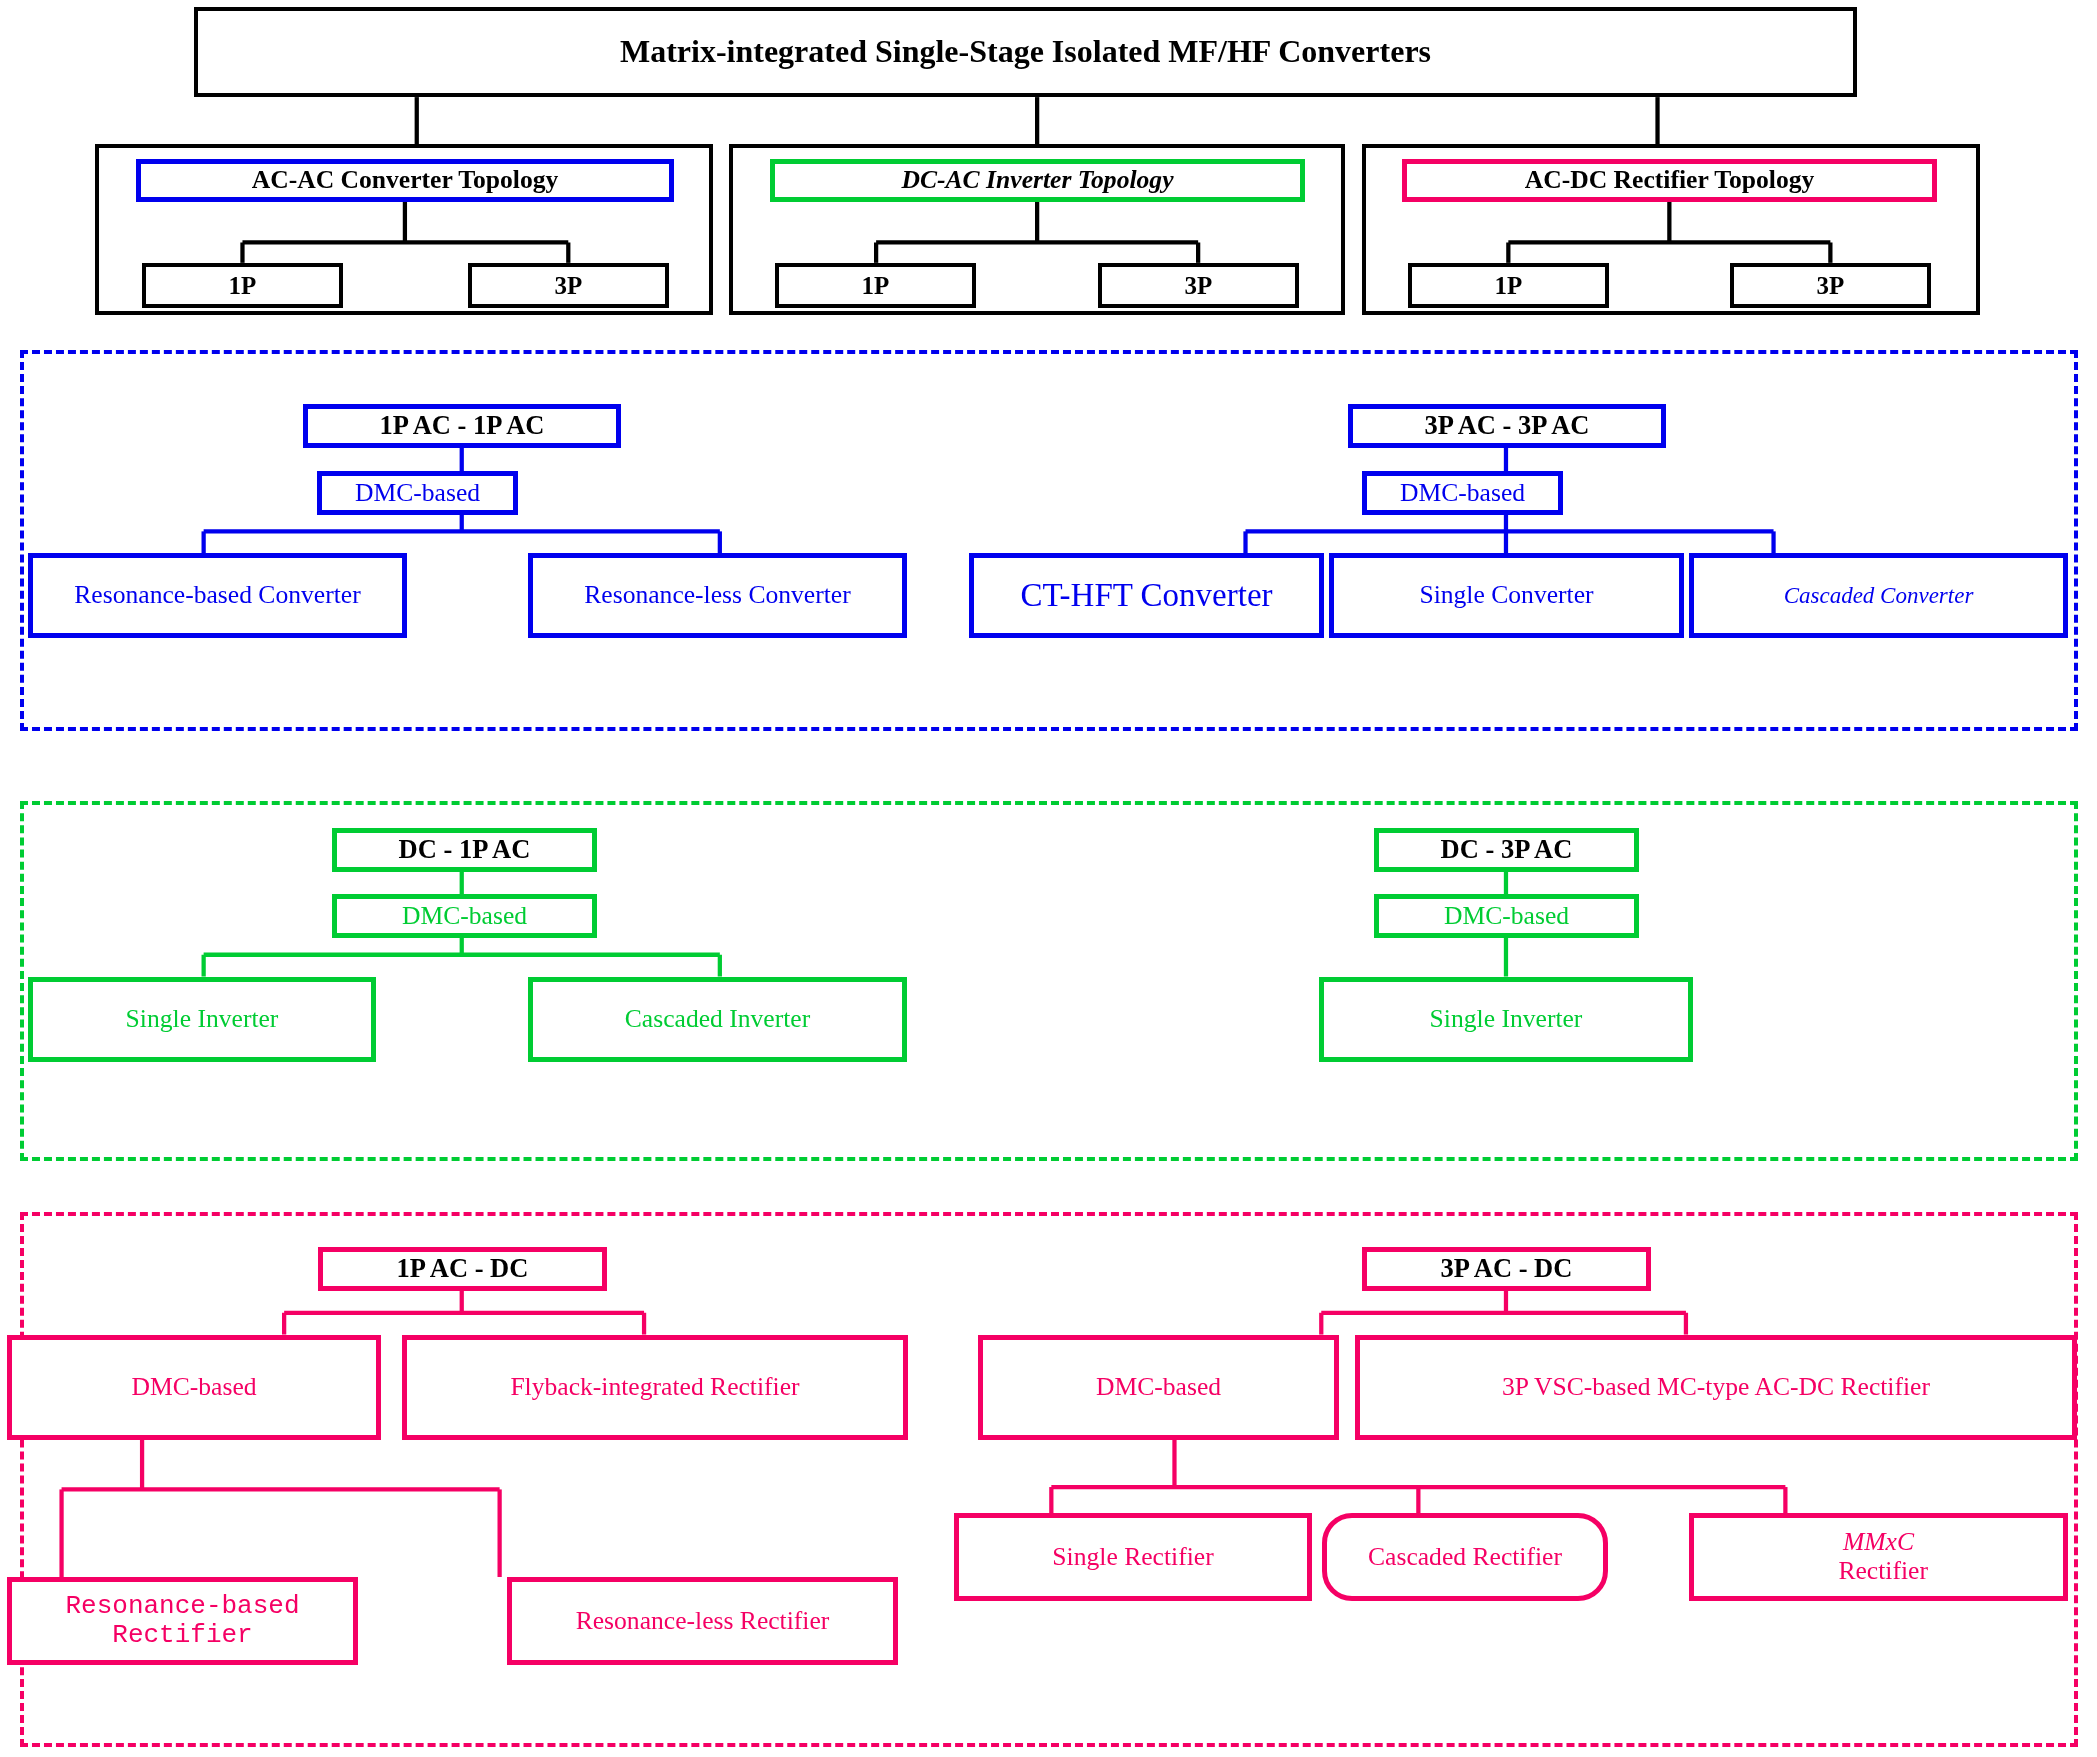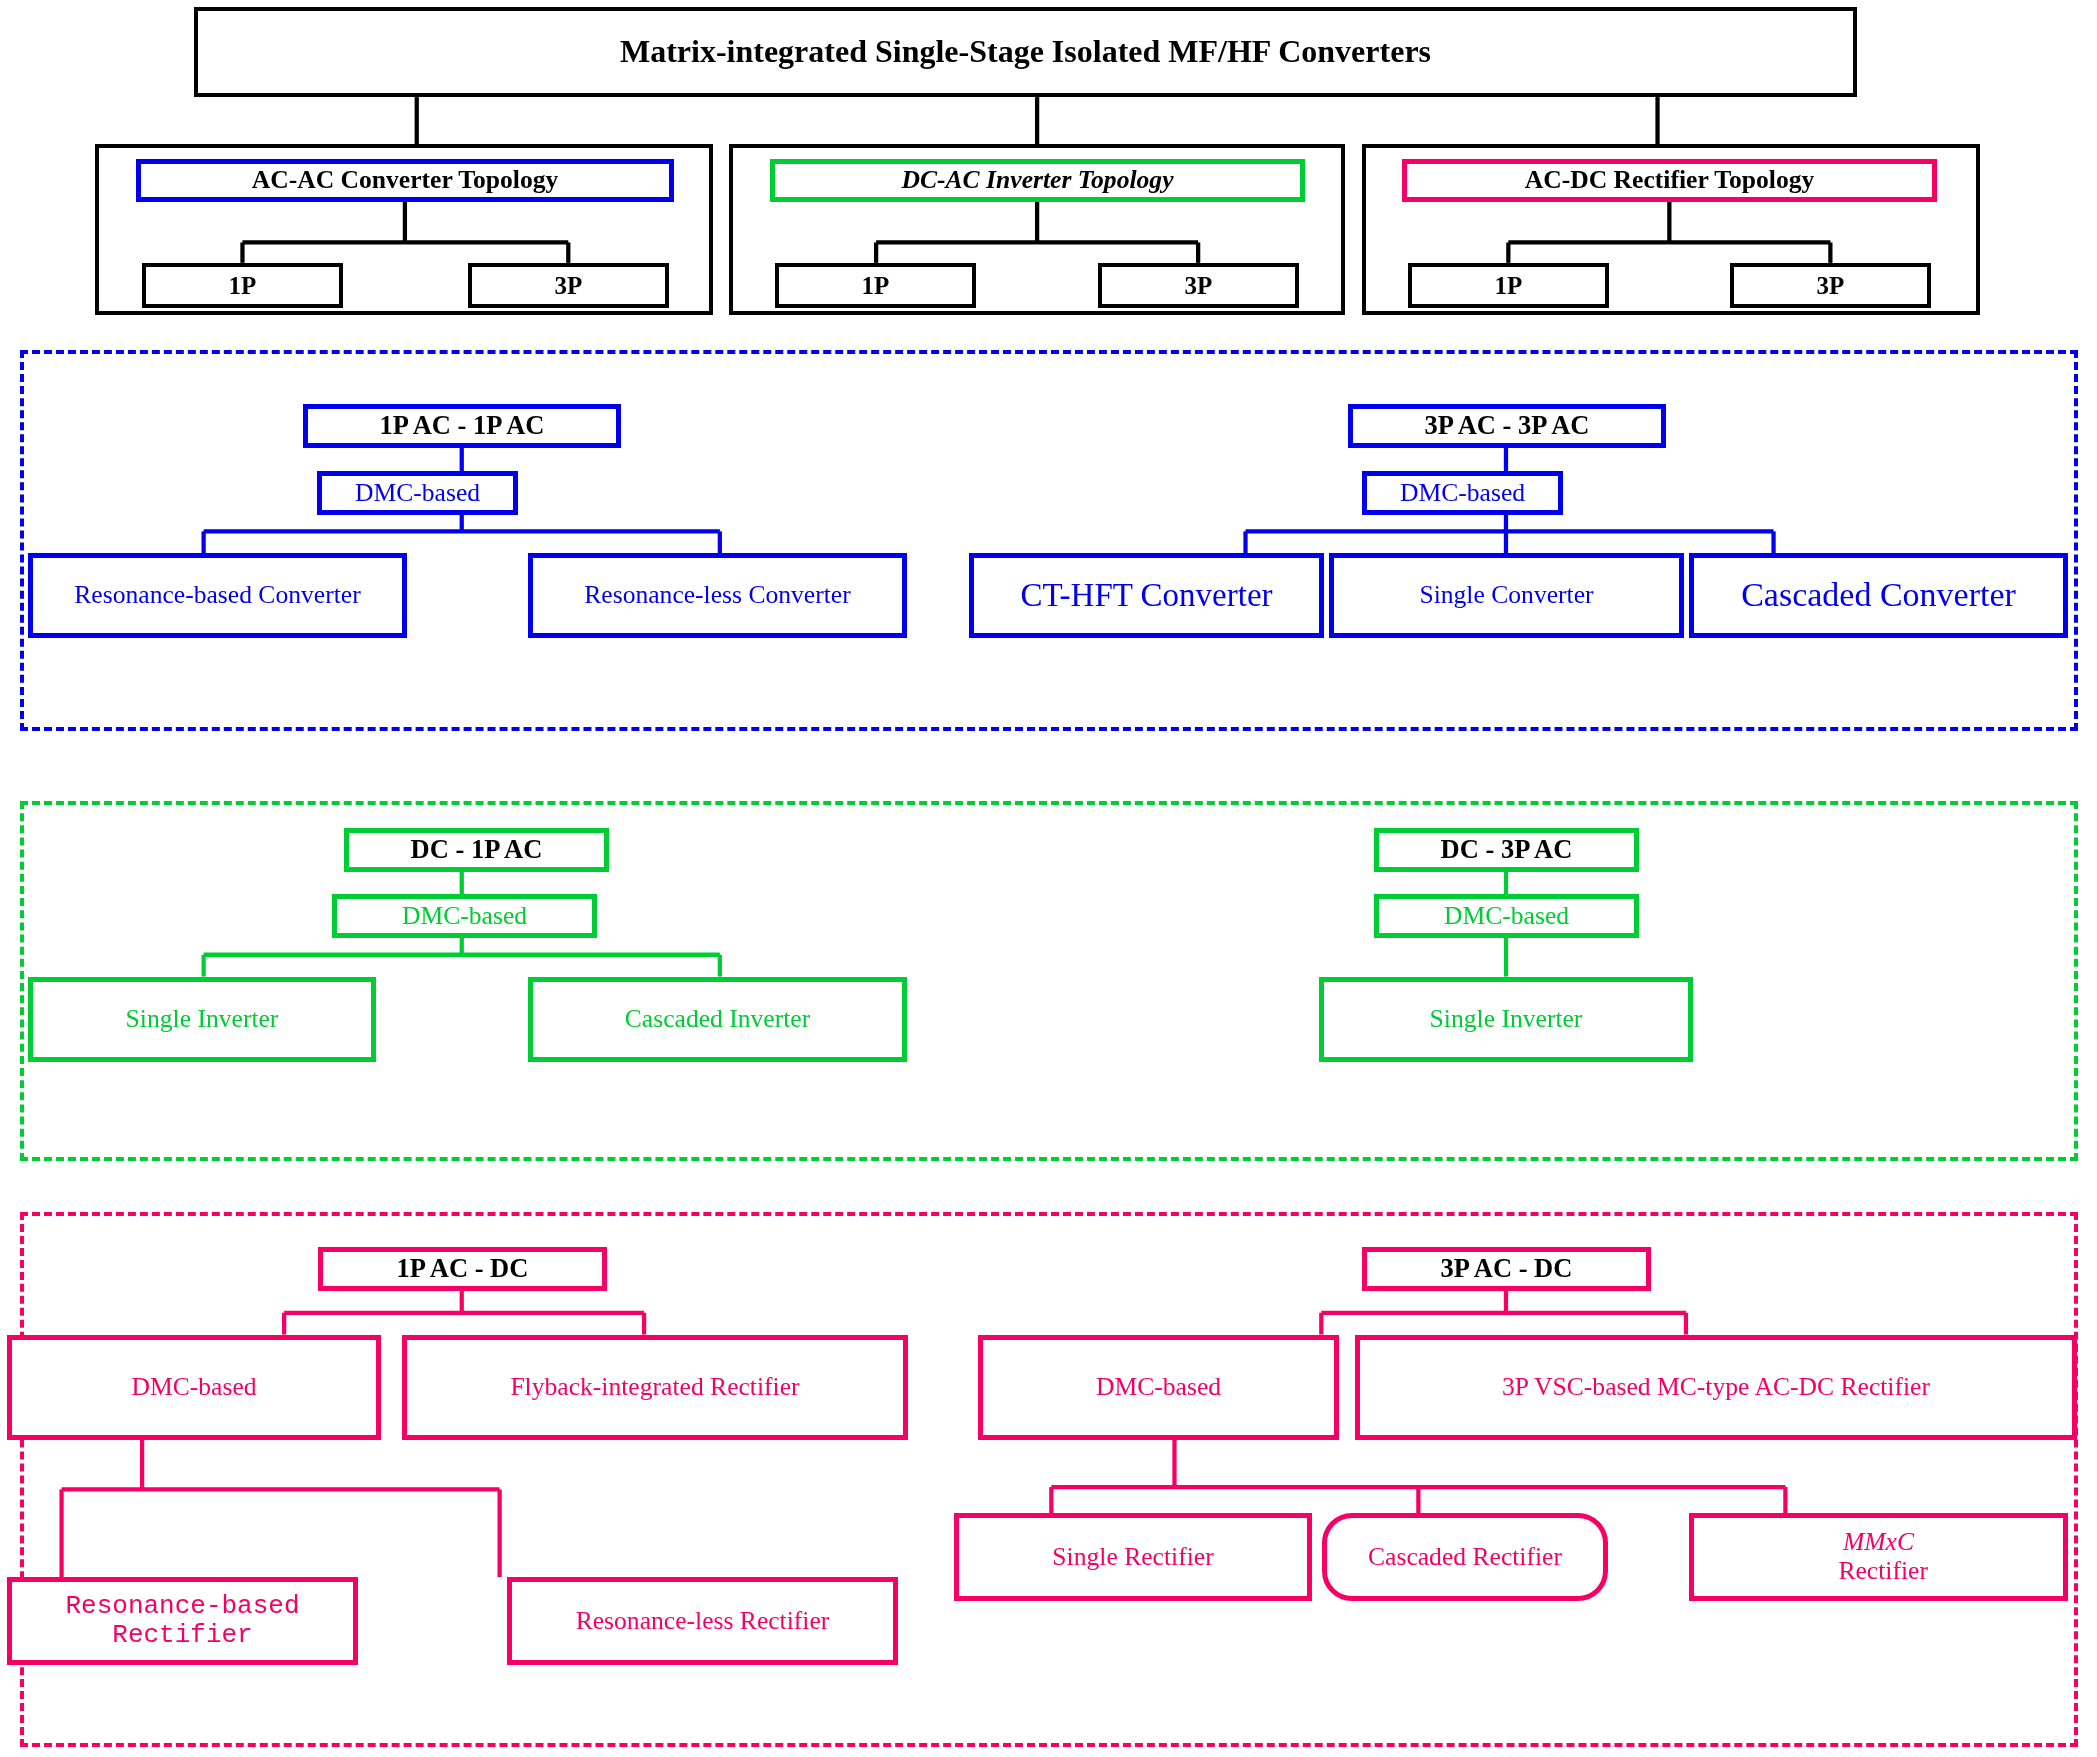--- a/index.html
+++ b/index.html
@@ -166,27 +166,27 @@
   </div>
   <div class="node bl" style="left:1362px;top:471px;width:201px;height:44px;font-size:25.6px;">
     <span class="tblue">DMC-based</span>
   </div>
   <div class="node bl" style="left:969px;top:553px;width:355px;height:85px;font-size:33px;">
     <span class="tblue">CT-HFT Converter</span>
   </div>
   <div class="node bl" style="left:1329px;top:553px;width:355px;height:85px;font-size:25.6px;">
     <span class="tblue">Single Converter</span>
   </div>
-  <div class="node bl" style="left:1689px;top:553px;width:379px;height:85px;font-size:34px;">
+  <div class="node bl" style="left:1689px;top:553px;width:379px;height:85px;font-size:23px;font-style:italic;">
     <span class="tblue">Cascaded Converter</span>
   </div>
 
   <div class="panel p-green" style="left:20px;top:801px;width:2058px;height:360px;"></div>
 
-  <div class="node gr" style="left:332px;top:828px;width:265px;height:44px;font-size:26.5px;margin-left:12px;">
+  <div class="node gr" style="left:332px;top:828px;width:265px;height:44px;font-size:26.5px;">
     <span class="tblack">DC - 1P AC</span>
   </div>
   <div class="node gr" style="left:332px;top:894px;width:265px;height:44px;font-size:25.6px;">
     <span class="tgreen">DMC-based</span>
   </div>
   <div class="node gr" style="left:28px;top:977px;width:348px;height:85px;font-size:25.6px;">
     <span class="tgreen">Single Inverter</span>
   </div>
   <div class="node gr" style="left:528px;top:977px;width:379px;height:85px;font-size:25.6px;">
     <span class="tgreen">Cascaded Inverter</span>

